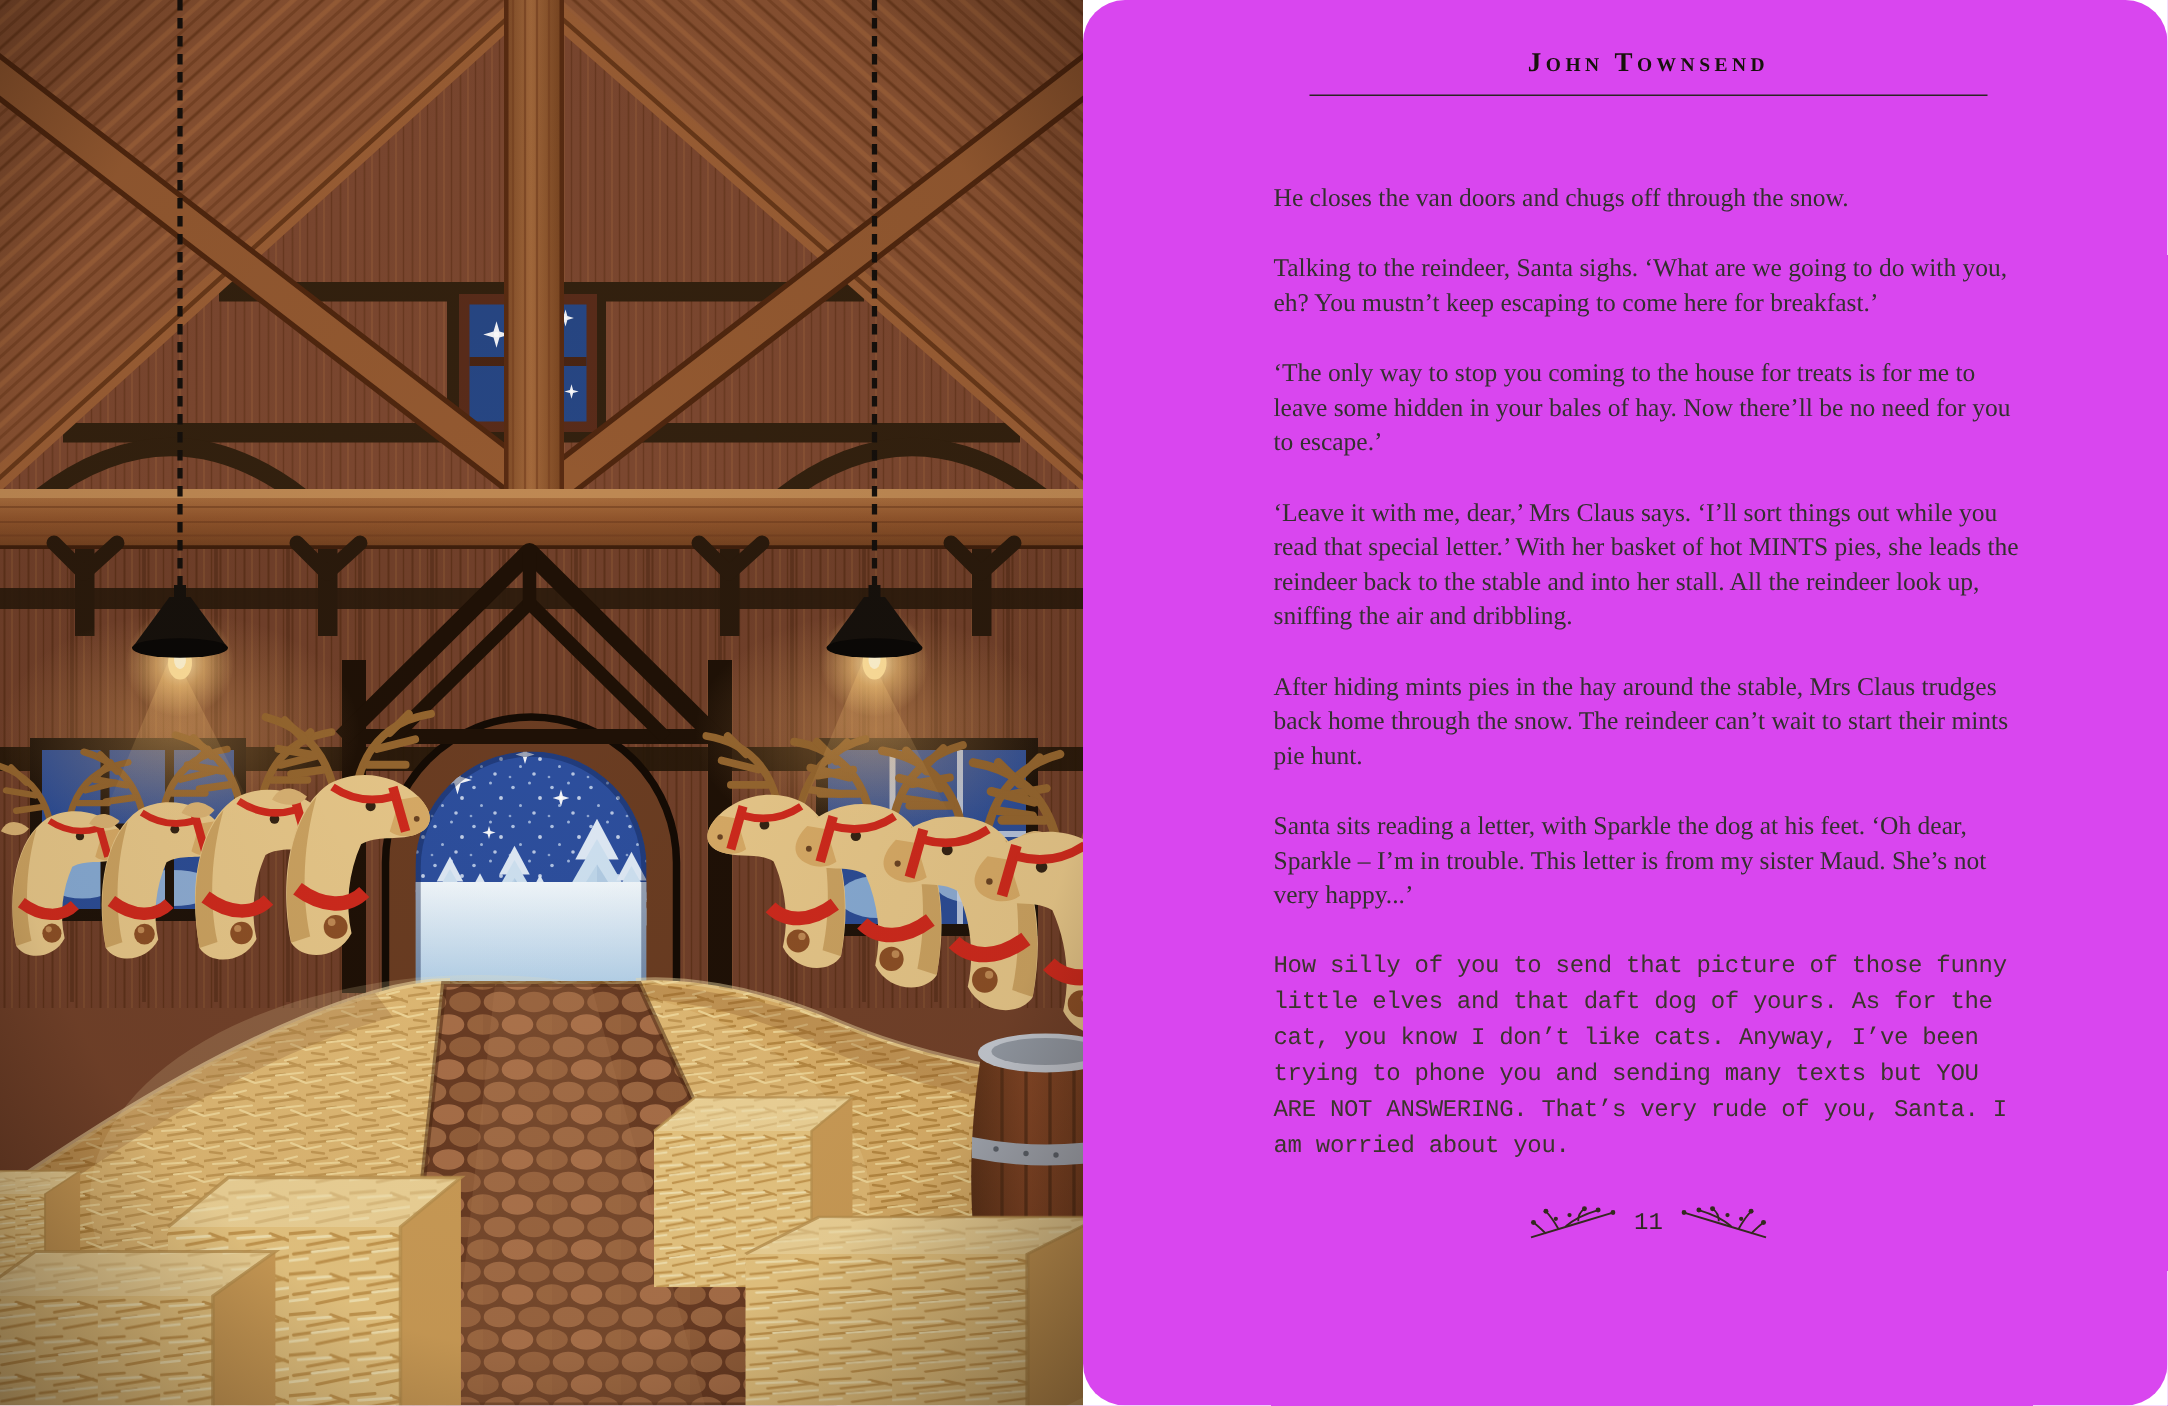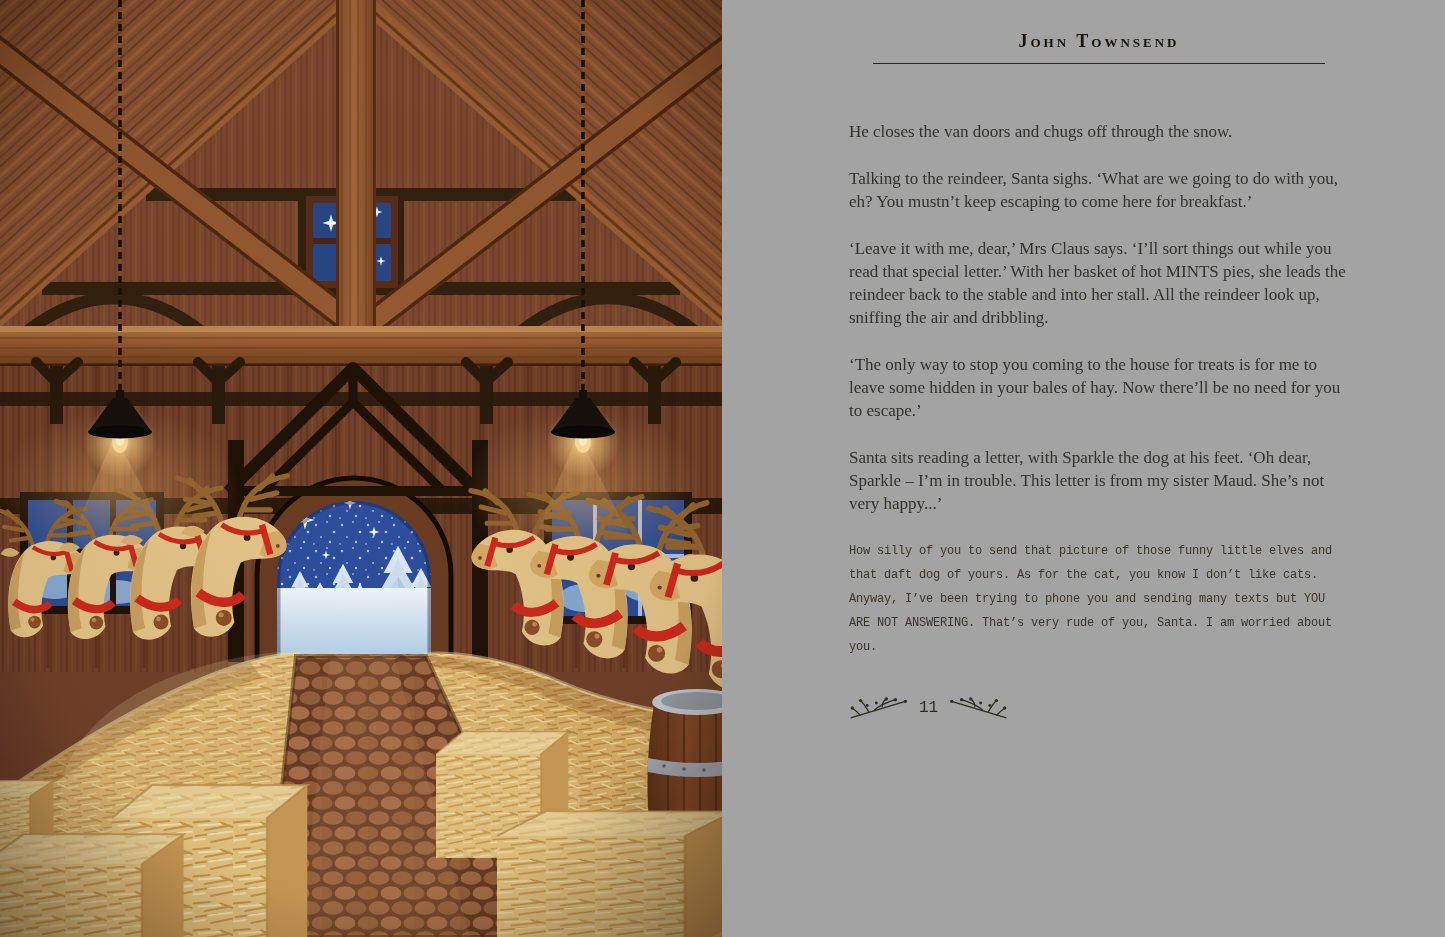--- a/index.html
+++ b/index.html
@@ -3,38 +3,38 @@
 <meta charset="utf-8">
 <style>
   html,body{margin:0;padding:0;background:#ffffff;}
   .spread{
     width:1445px;height:937px;display:flex;overflow:hidden;
     font-family:"Liberation Serif",serif;background:#ffffff;position:relative;
   }
   .illustration{width:722px;height:937px;flex:0 0 722px;position:relative;background:#73422a;}
   .illustration svg{display:block;width:722px;height:937px;}
   .page{
-    width:723px;flex:0 0 723px;box-sizing:border-box;background:#a3a3a3;
-    padding:30px 96px 0 127px;position:relative;
+    width:723px;flex:0 0 723px;box-sizing:border-box;background:#d946ef;
+    padding:30px 96px 0 127px;position:relative;border-radius:28px;
   }
   .author{
     text-align:center;font-family:"Liberation Serif",serif;font-variant:small-caps;
     font-weight:700;font-size:18px;letter-spacing:3px;color:#17120c;line-height:22px;
   }
   .rule{border:none;border-top:1.4px solid #2a2522;width:452px;margin:11px auto 0;}
   .story{margin-top:56px;font-size:17px;line-height:23px;color:#33312e;}
   .story p{margin:0 0 24px;}
   .letter{
-    font-family:"Liberation Mono",monospace;color:#3b352c;font-size:12px;
+    font-family:"Liberation Mono",monospace;color:#3b352c;font-size:16px;
     line-height:24px;letter-spacing:-0.2px;
   }
   p.salutation{margin-bottom:8px;font-size:13.5px;}
   p.letter-body{margin-bottom:0;}
   .page-footer{
-    margin-top:36px;display:flex;align-items:center;justify-content:flex-start;gap:12px;
+    margin-top:26px;display:flex;align-items:center;justify-content:center;gap:12px;
   }
   .pagenum{font-family:"Liberation Mono",monospace;font-size:16px;color:#2e2922;}
   .twig{display:inline-block;line-height:0;}
   .twig.right svg{transform:scaleX(-1);}
 </style>
 </head>
 <body>
 
 <div class="spread">
 
@@ -382,22 +382,23 @@
 
   <div class="page">
     <header>
       <div class="author">John Townsend</div>
       <hr class="rule">
     </header>
 
     <main class="story">
       <p>He closes the van doors and chugs off through the snow.</p>
       <p>Talking to the reindeer, Santa sighs. ‘What are we going to do with you, eh? You mustn’t keep escaping to come here for breakfast.’</p>
+      <p>‘The only way to stop you coming to the house for treats is for me to leave some hidden in your bales of hay. Now there’ll be no need for you to escape.’</p>
       <p>‘Leave it with me, dear,’ Mrs Claus says. ‘I’ll sort things out while you read that special letter.’ With her basket of hot MINTS pies, she leads the reindeer back to the stable and into her stall. All the reindeer look up, sniffing the air and dribbling.</p>
-      <p>‘The only way to stop you coming to the house for treats is for me to leave some hidden in your bales of hay. Now there’ll be no need for you to escape.’</p>
+      <p>After hiding mints pies in the hay around the stable, Mrs Claus trudges back home through the snow. The reindeer can’t wait to start their mints pie hunt.</p>
       <p>Santa sits reading a letter, with Sparkle the dog at his feet. ‘Oh dear, Sparkle – I’m in trouble. This letter is from my sister Maud. She’s not very happy...’</p>
       <p class="letter letter-body">How silly of you to send that picture of those funny little elves and that daft dog of yours. As for the cat, you know I don’t like cats. Anyway, I’ve been trying to phone you and sending many texts but YOU ARE NOT ANSWERING. That’s very rude of you, Santa. I am worried about you.</p>
     </main>
 
     <footer class="page-footer">
       <span class="twig">
         <svg width="58" height="26" viewBox="0 0 70 28">
           <g stroke="#332a1e" stroke-width="1.5" fill="none">
             <path d="M2,26 C22,20 48,12 68,6"></path>
             <path d="M30,17 C38,10 46,7 56,4"></path>

